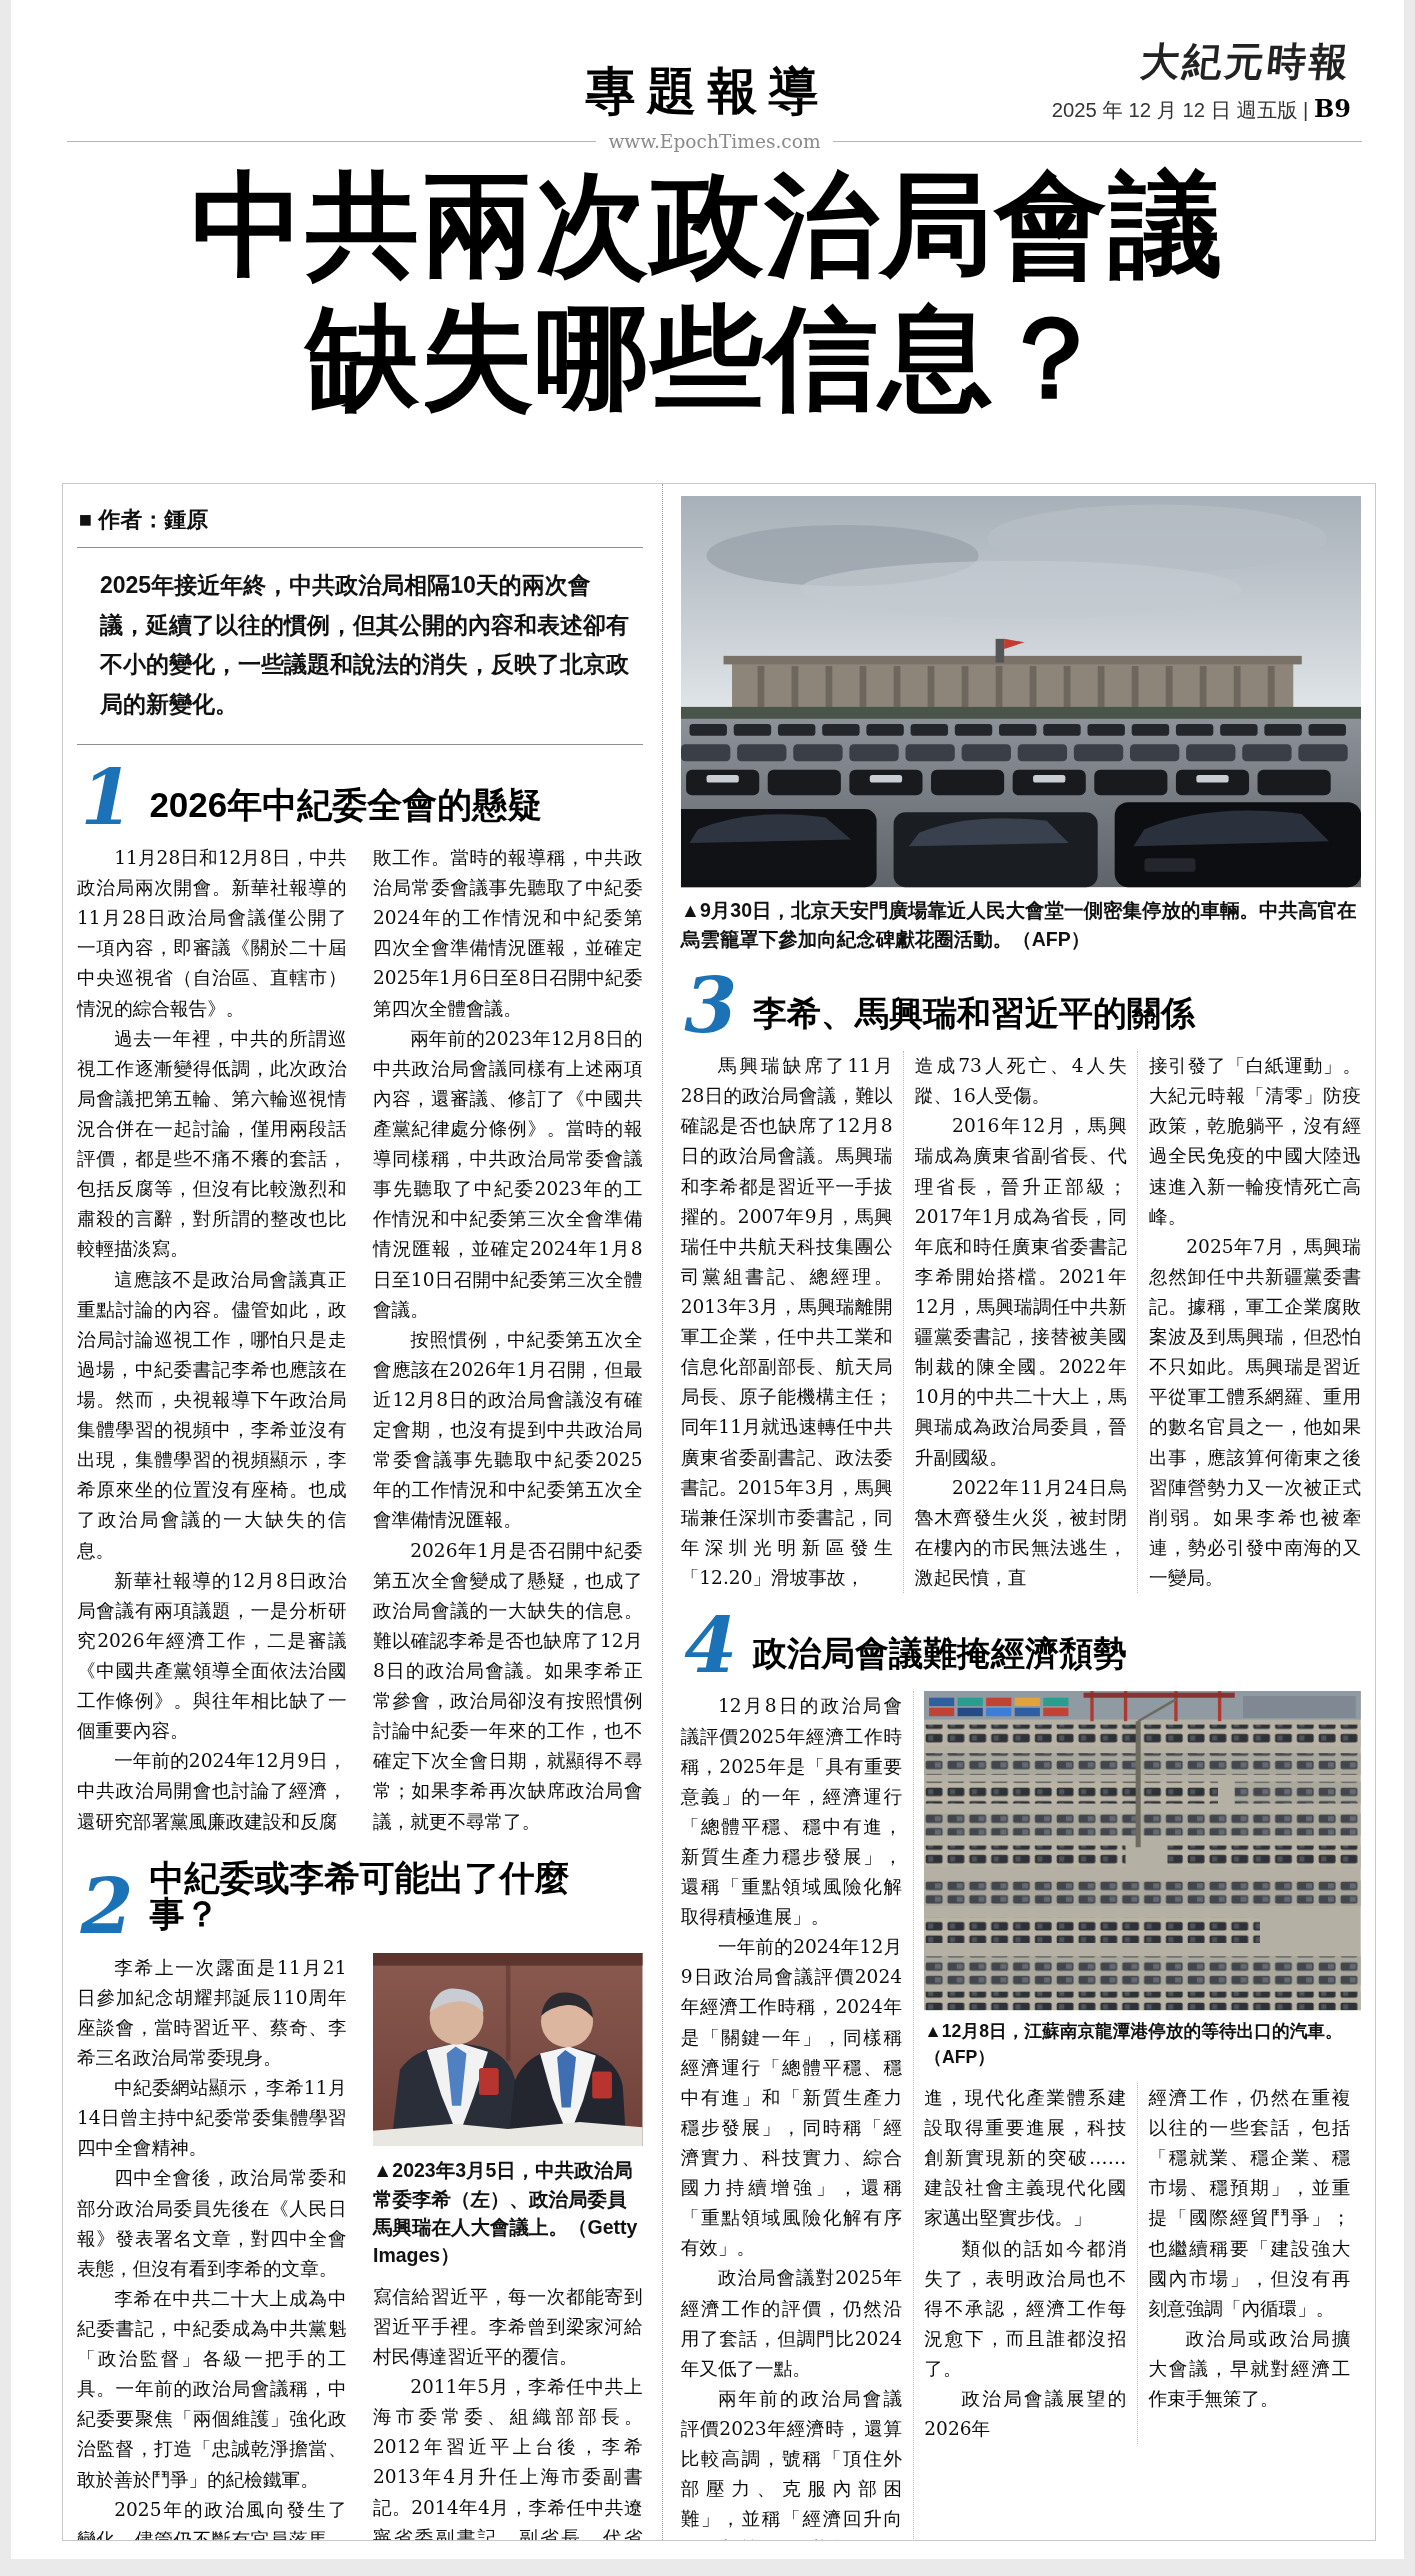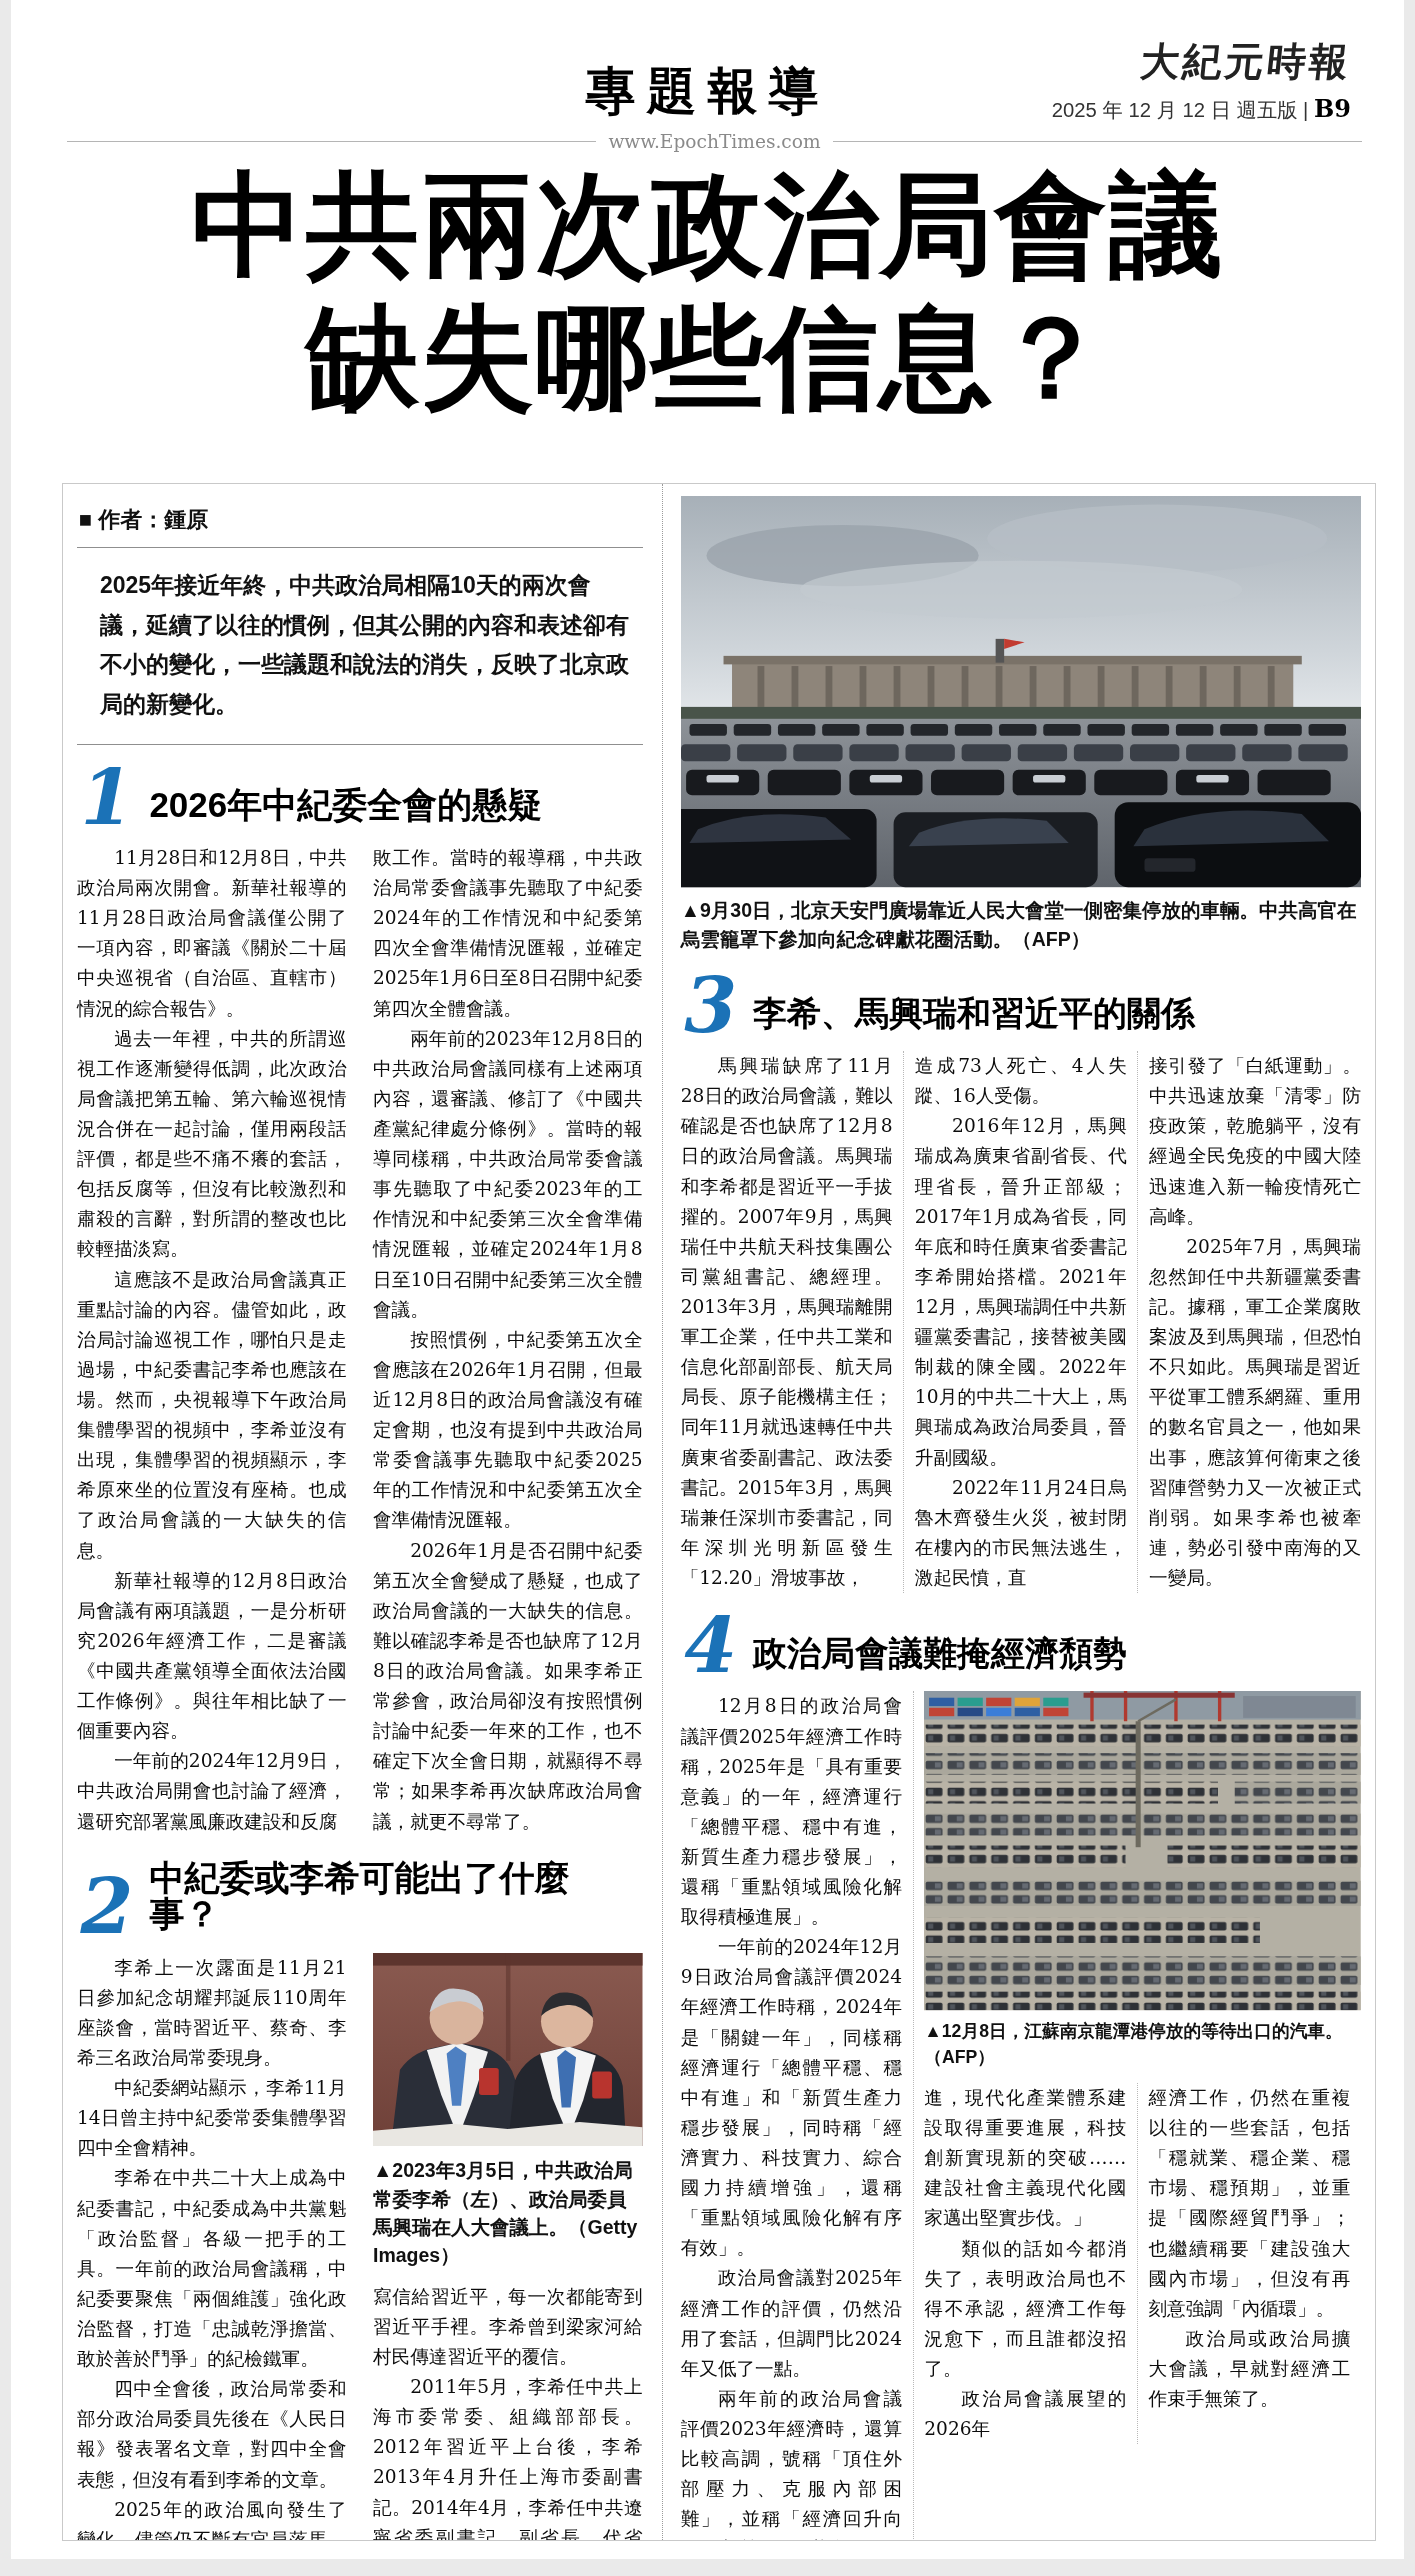--- a/index.html
+++ b/index.html
@@ -141,22 +141,22 @@
     </div>
 
     <div class="sec-head">
       <div class="sec-num">2</div>
       <div class="sec-title">中紀委或李希可能出了什麼事？</div>
     </div>
     <div class="cols">
       <div class="col">
         <p class="body">李希上一次露面是11月21日參加紀念胡耀邦誕辰110周年座談會，當時習近平、蔡奇、李希三名政治局常委現身。</p>
         <p class="body">中紀委網站顯示，李希11月14日曾主持中紀委常委集體學習四中全會精神。</p>
+        <p class="body">四中全會後，政治局常委和部分政治局委員先後在《人民日報》發表署名文章，對四中全會表態，但沒有看到李希的文章。</p>
         <p class="body">李希在中共二十大上成為中紀委書記，中紀委成為中共黨魁「政治監督」各級一把手的工具。一年前的政治局會議稱，中紀委要聚焦「兩個維護」強化政治監督，打造「忠誠乾淨擔當、敢於善於鬥爭」的紀檢鐵軍。</p>
-        <p class="body">四中全會後，政治局常委和部分政治局委員先後在《人民日報》發表署名文章，對四中全會表態，但沒有看到李希的文章。</p>
         <p class="body">2025年的政治風向發生了變化，儘管仍不斷有官員落馬，但中紀委似乎正在失去以往的風頭，所謂的多輪巡視工作正在被弱化。李希估計缺席了11月28日的政治局會議，12月8日的政治局又沒有照例討論中紀委的工作，也沒有公布下一次中紀委全會的日期。這些跡象表明，中紀委可能出了大問題，或者說李希本人可能出了什麼問題。</p>
 
       </div>
       <div class="col">
         <div class="s2-photo-wrap photo-frame">
 
           <svg class="photo" viewBox="0 0 300 215" xmlns="http://www.w3.org/2000/svg">
             <defs>
               <linearGradient id="wood" x1="0" y1="0" x2="0" y2="1">
                 <stop offset="0" stop-color="#8a5a50"></stop>
@@ -307,21 +307,21 @@
     <div class="cols">
       <div class="col">
         <p class="body">馬興瑞缺席了11月28日的政治局會議，難以確認是否也缺席了12月8日的政治局會議。馬興瑞和李希都是習近平一手拔擢的。2007年9月，馬興瑞任中共航天科技集團公司黨組書記、總經理。2013年3月，馬興瑞離開軍工企業，任中共工業和信息化部副部長、航天局局長、原子能機構主任；同年11月就迅速轉任中共廣東省委副書記、政法委書記。2015年3月，馬興瑞兼任深圳市委書記，同年深圳光明新區發生「12.20」滑坡事故，</p>
       </div>
       <div class="col">
         <p class="body cont">造成73人死亡、4人失蹤、16人受傷。</p>
         <p class="body">2016年12月，馬興瑞成為廣東省副省長、代理省長，晉升正部級；2017年1月成為省長，同年底和時任廣東省委書記李希開始搭檔。2021年12月，馬興瑞調任中共新疆黨委書記，接替被美國制裁的陳全國。2022年10月的中共二十大上，馬興瑞成為政治局委員，晉升副國級。</p>
         <p class="body">2022年11月24日烏魯木齊發生火災，被封閉在樓內的市民無法逃生，激起民憤，直</p>
       </div>
       <div class="col">
-        <p class="body cont">接引發了「白紙運動」。中共迅速放棄「清零」防疫政策，乾脆躺平，沒有經過全民免疫的中國大陸迅速進入新一輪疫情死亡高峰。</p>
+        <p class="body cont">接引發了「白紙運動」。大紀元時報「清零」防疫政策，乾脆躺平，沒有經過全民免疫的中國大陸迅速進入新一輪疫情死亡高峰。</p>
         <p class="body">2025年7月，馬興瑞忽然卸任中共新疆黨委書記。據稱，軍工企業腐敗案波及到馬興瑞，但恐怕不只如此。馬興瑞是習近平從軍工體系網羅、重用的數名官員之一，他如果出事，應該算何衛東之後習陣營勢力又一次被正式削弱。如果李希也被牽連，勢必引發中南海的又一變局。</p>
       </div>
     </div>
 
     <div class="sec-head">
       <div class="sec-num">4</div>
       <div class="sec-title">政治局會議難掩經濟頹勢</div>
     </div>
     <div class="s4-row">
       <div class="s4-col1">

